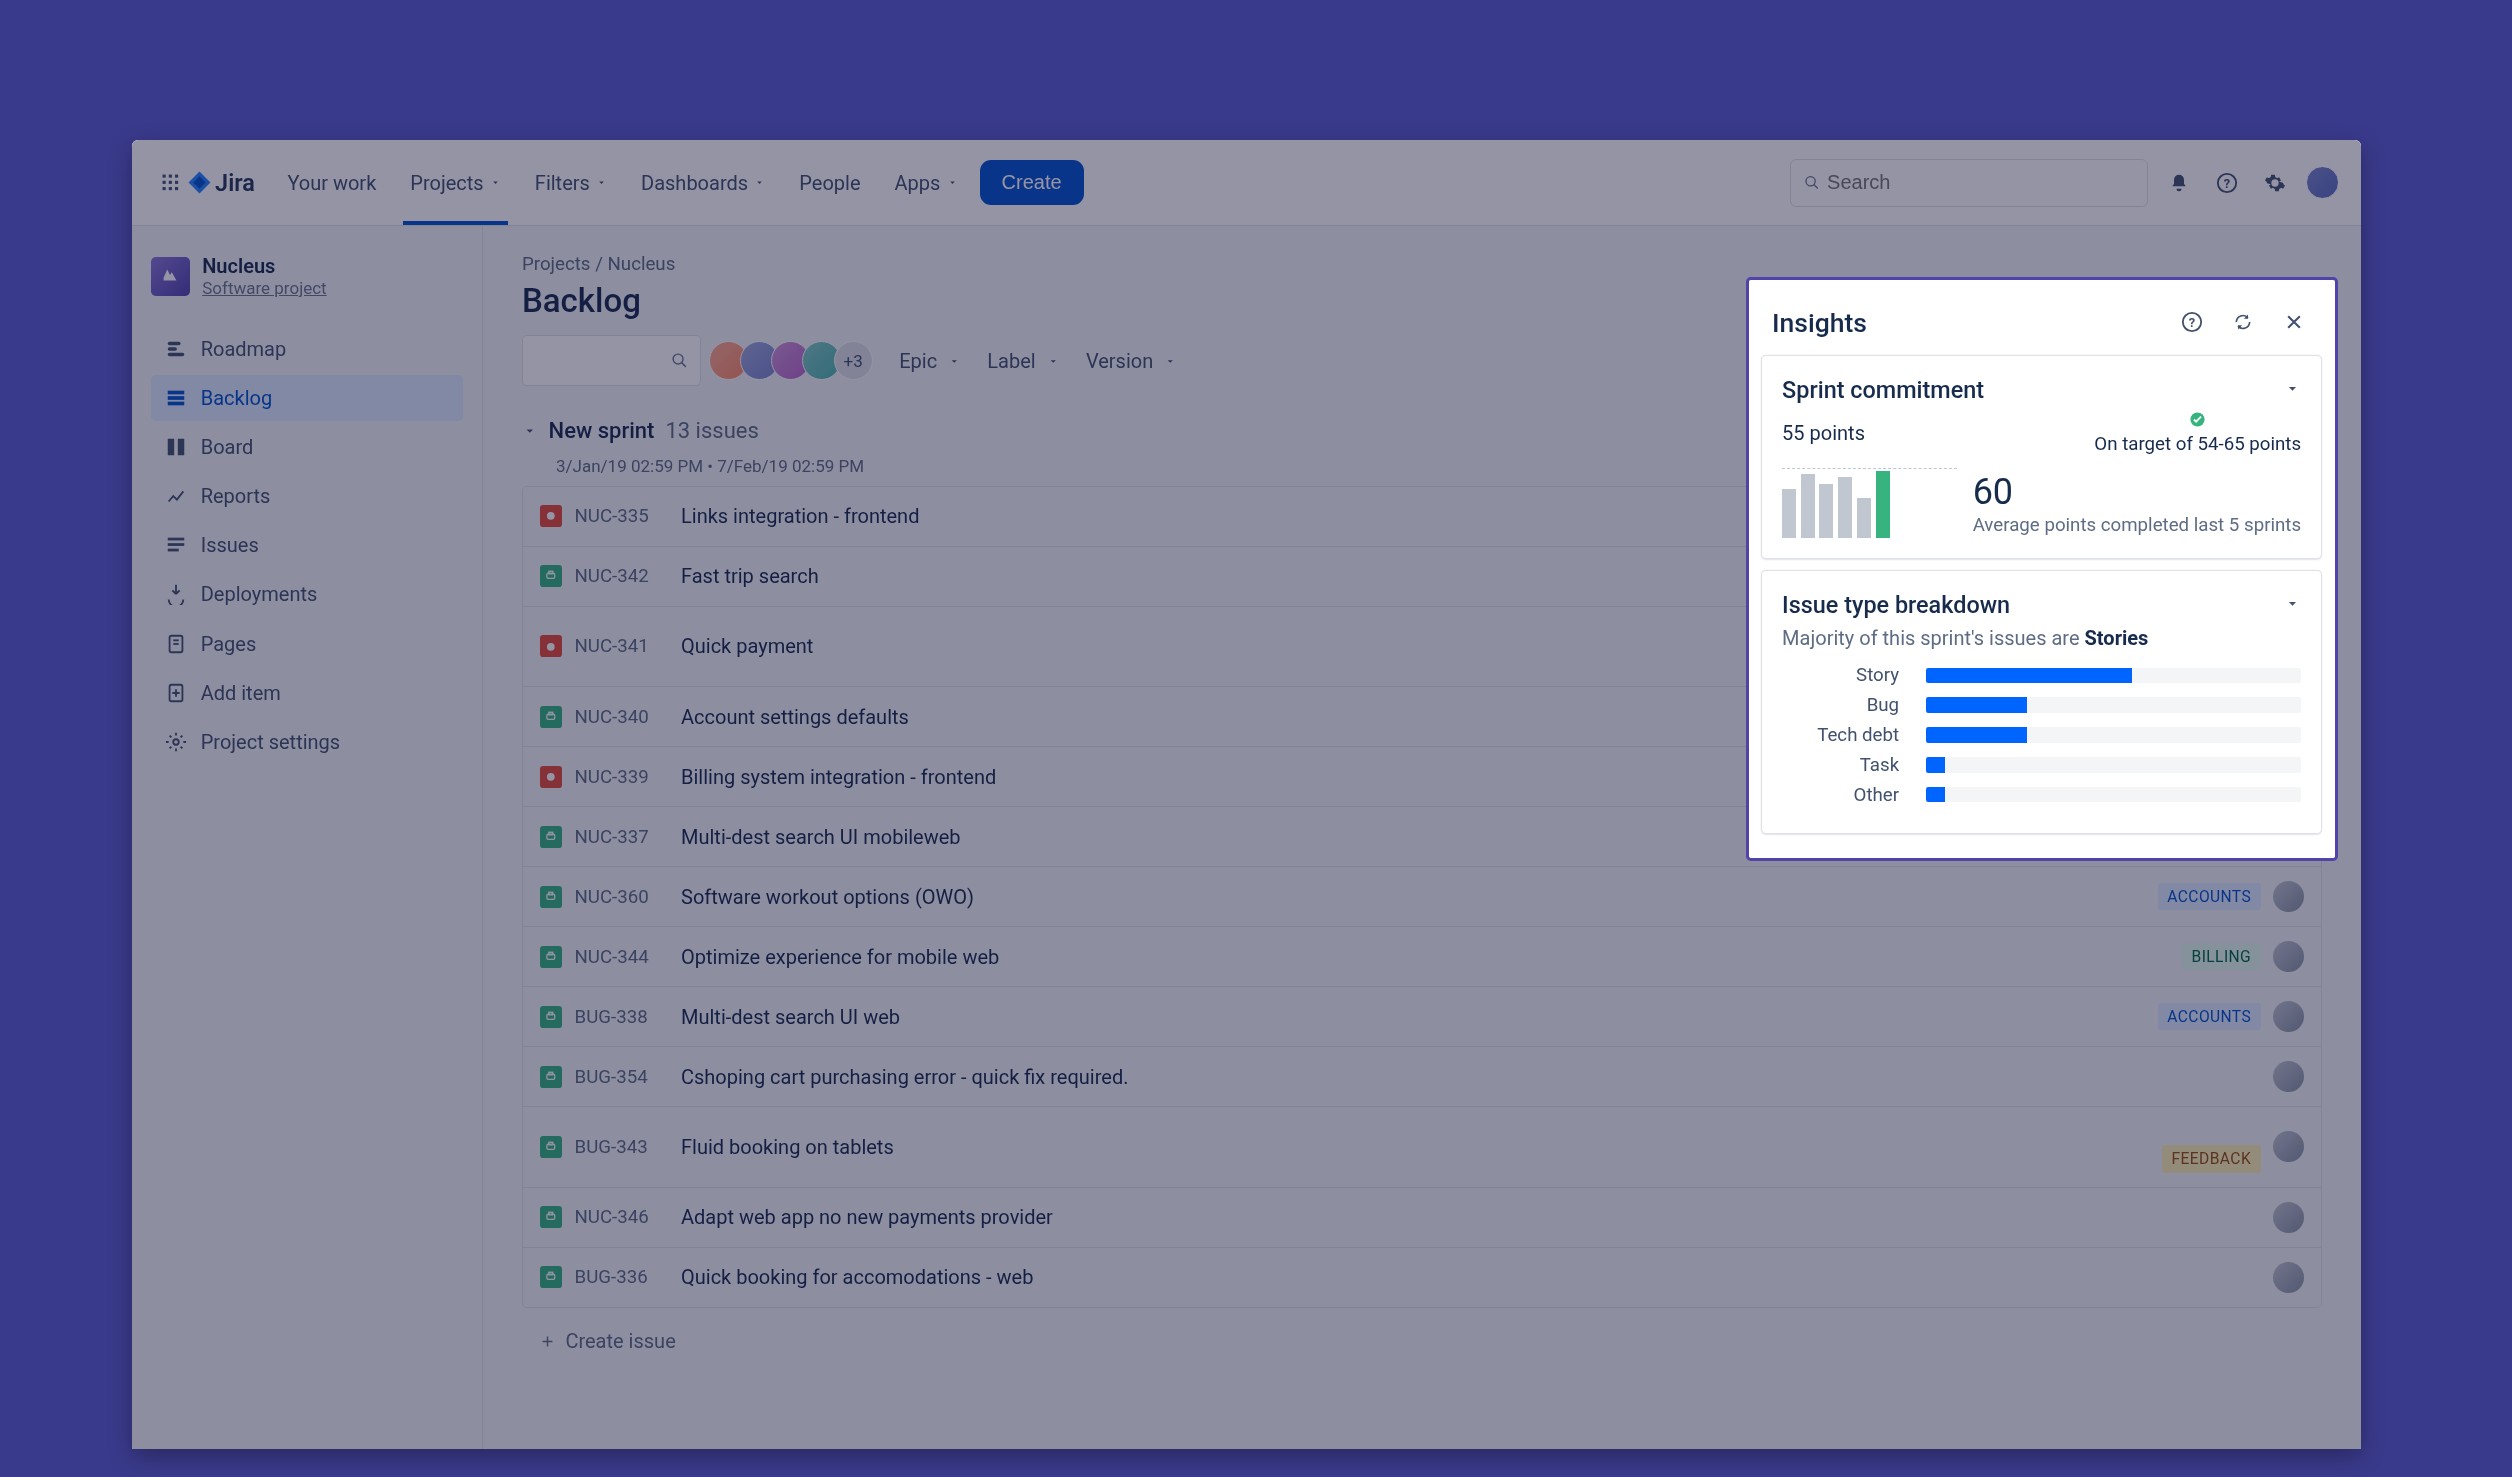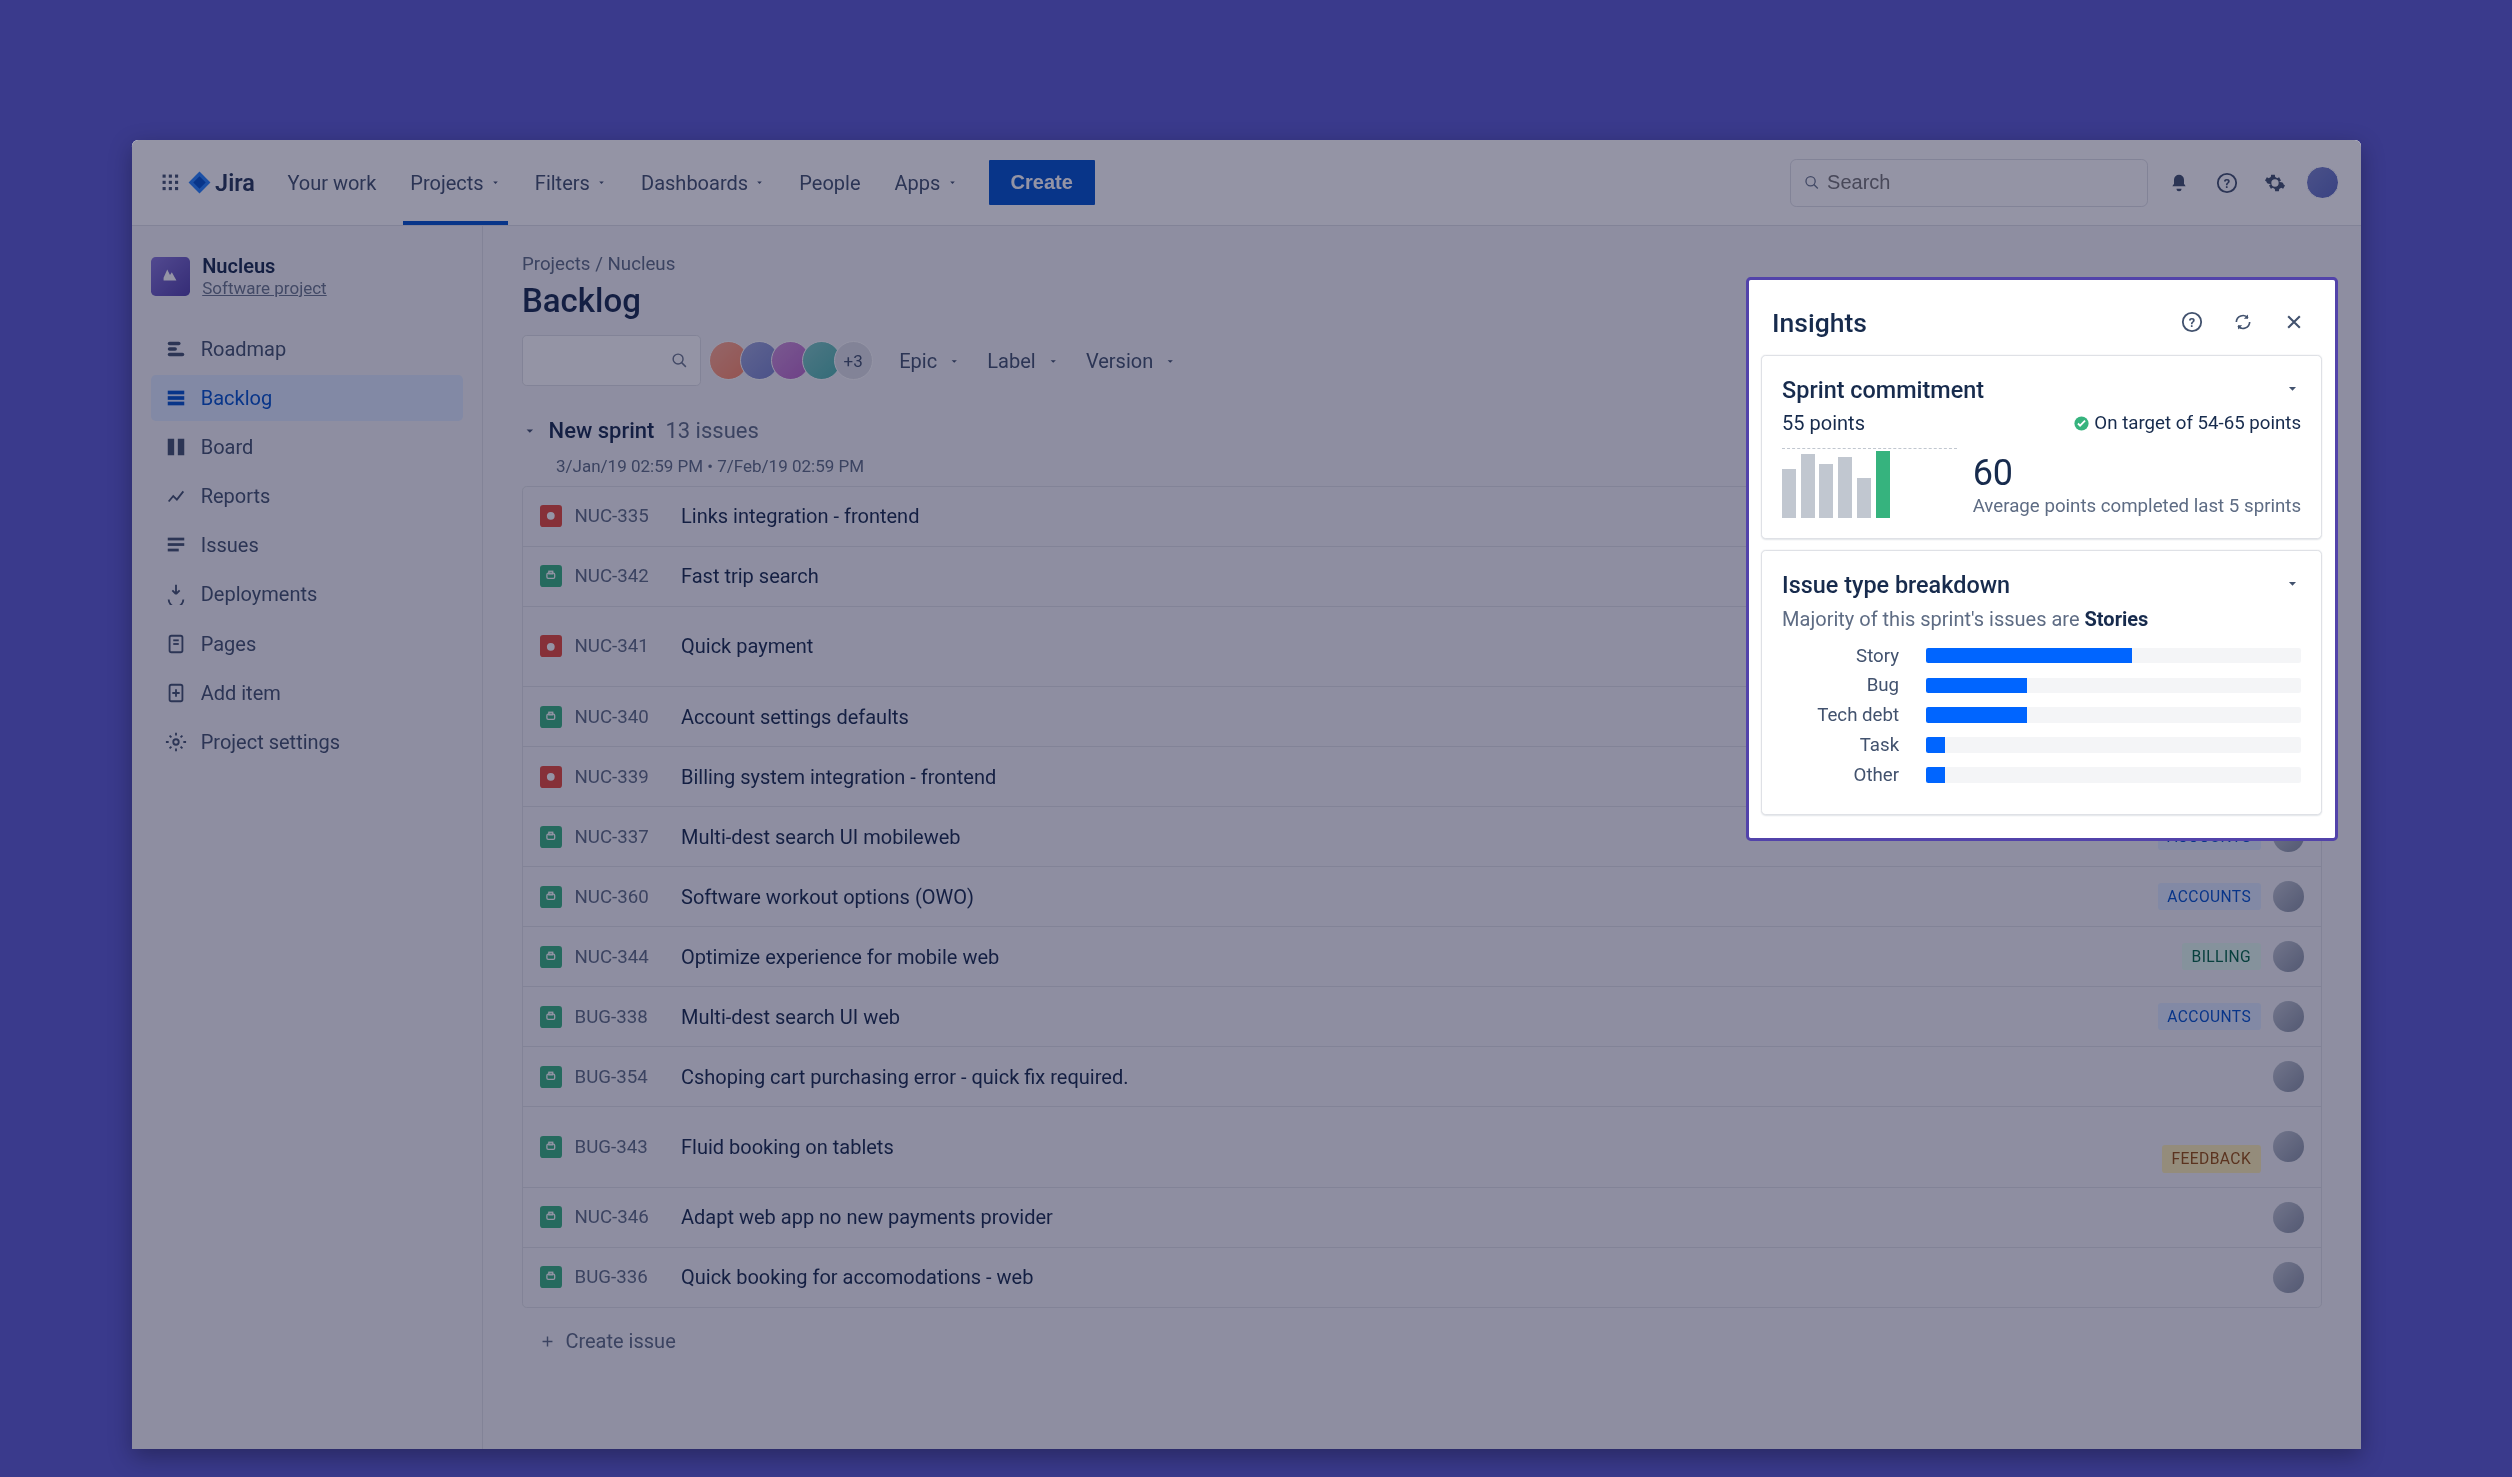--- a/index.html
+++ b/index.html
@@ -6,21 +6,21 @@
 body { font-family: -apple-system, BlinkMacSystemFont, "Segoe UI", Roboto, sans-serif; background: #3a3a8c; width: 2512px; height: 1477px; overflow: hidden; }
 .outer-frame { position: absolute; left: 132px; top: 140px; width: 2229px; height: 1309px; background: #f4f5f7; border-radius: 6.2px 6.2px 0 0; overflow: hidden; box-shadow: 0 7.8px 23.4px rgba(0,0,0,.3); }
 .dark-overlay { position: absolute; inset: 0; background: rgba(18,18,56,.45); z-index: 5; pointer-events: none; }
 .topnav { height: 86px; background: #fff; border-bottom: 1.6px solid #dfe1e6; display: flex; align-items: center; padding: 0 22px; gap: 0; }
 .app-switcher-icon { width: 33px; height: 33px; display:flex;align-items:center;justify-content:center; color:#42526e; cursor:pointer; }
 .logo { display: flex; align-items: center; gap: 3.1px; font-weight: 600; color: #253858; font-size: 23.4px; margin-right: 15.6px; }
 .navlinks { display: flex; gap: 0; }
 .navlink { padding: 30px 17px; font-size: 20px; color: #42526e; display: flex; align-items: center; gap: 6.2px; cursor: pointer; }
 .navlink.active { position: relative; }
 .navlink.active::after { content:""; position:absolute; bottom:0; left:9.4px; right:9.4px; height:3.9px; background:#0052cc; }
-.btn-create { background:#0052cc; color:#fff; border:none; border-radius:1px; padding:11px 22px; font-size:20px; font-weight:700; cursor:pointer; margin-left:14px; }
+.btn-create { background:#0052cc; color:#fff; border:none; border-radius:11px; padding:11px 22px; font-size:20px; font-weight:400; cursor:pointer; margin-left:5px; }
 .nav-right { margin-left:auto; display:flex; align-items:center; gap:14px; }
 .search-box { width:358px; height:48px; border:1.6px solid #dfe1e6; border-radius:6.2px; display:flex; align-items:center; padding:0 12.5px; gap:7.8px; color:#6b778c; }
 .search-box input { border:none; outline:none; font-size:20px; width:100%; background:transparent; color:#42526e; }
 .icon-btn { width:34px; height:34px; display:flex; align-items:center; justify-content:center; cursor:pointer; color:#42526e; }
 .avatar { width:33px; height:33px; border-radius:50%; background:#c1c7d0; }
 .avatar.user { background: linear-gradient(135deg,#7986cb,#5c6bc0); border:1.6px solid #fff; }
 .body { display:flex; height:calc(100% - 86px); }
 .sidebar { width:351px; background:#f4f5f7; padding:28px 18.7px; border-right:0.8px solid #dfe1e6; }
 .proj-head { display:flex; gap:12.5px; align-items:center; margin-bottom:28px; }
 .proj-icon { width:39px; height:39px; border-radius:4.7px; background:linear-gradient(135deg,#8777d9,#5243aa); display:flex;align-items:center;justify-content:center; }
@@ -66,21 +66,21 @@
 .btn-insights { background:#253858; color:#fff; border:none; border-radius:4.7px; padding:11px 20px; font-size:20px; font-weight:500; display:flex; gap:9.4px; align-items:center; cursor:pointer; }
 .insights-panel { position:absolute; right:23.4px; top:137px; width:592px; background:#fff; border:3.1px solid #5243aa; border-radius:4.7px; padding:12.5px; z-index:20; }
 .insights-head { display:flex; align-items:center; padding:12.5px 11px 15.6px 11px; }
 .insights-title { font-size:26.5px; color:#172b4d; font-weight:500; }
 .insights-head-right { margin-left:auto; display:flex; gap:17px; }
 .insight-card { background:#fff; border:0.8px solid #dfe1e6; border-radius:4.7px; padding:20px; margin-bottom:11px; box-shadow:0 0.8px 1.6px rgba(9,30,66,.12); }
 .ic-head { display:flex; align-items:center; margin-bottom:7.8px; }
 .ic-title { font-size:23.4px; color:#172b4d; font-weight:500; }
 .ic-sub { display:flex; align-items:center; gap:9.4px; }
 .ic-points { font-size:20px; color:#172b4d; }
-.ic-status { font-size:18.7px; color:#172b4d; display:flex; gap:4.7px; align-items:center; margin-left:auto; }
+.ic-status { font-size:18.7px; color:#172b4d; display:flex; gap:4.7px; align-items:center; margin-left:auto;flex-direction:column; }
 .sc-body { display:flex; gap:15.6px; margin-top:12.5px; align-items:flex-end; }
 .mini-bars { display:flex; align-items:flex-end; gap:4.7px; height:70px; flex:1; border-top:1.6px dashed #c1c7d0; padding-top:3.1px; }
 .mini-bars .bar { width:14px; background:#c1c7d0; }
 .mini-bars .bar.active { background:#36b37e; }
 .sc-right { }
 .sc-num { font-size:36px; color:#172b4d; font-weight:400; }
 .sc-text { font-size:18.7px; color:#5e6c84; line-height:1.3; }
 .itb-desc { font-size:20px; color:#5e6c84; margin-bottom:14px; }
 .itb-desc b { color:#172b4d; font-weight:700; }
 .itb-row { display:flex; align-items:center; gap:27px; margin-bottom:7.8px; }

